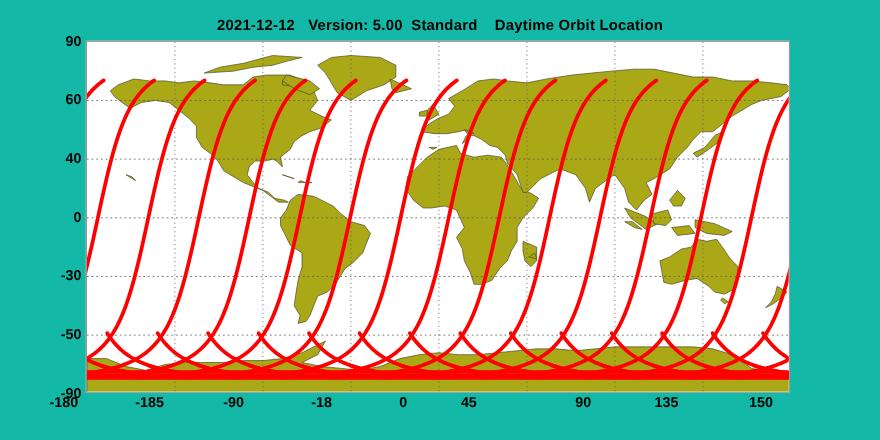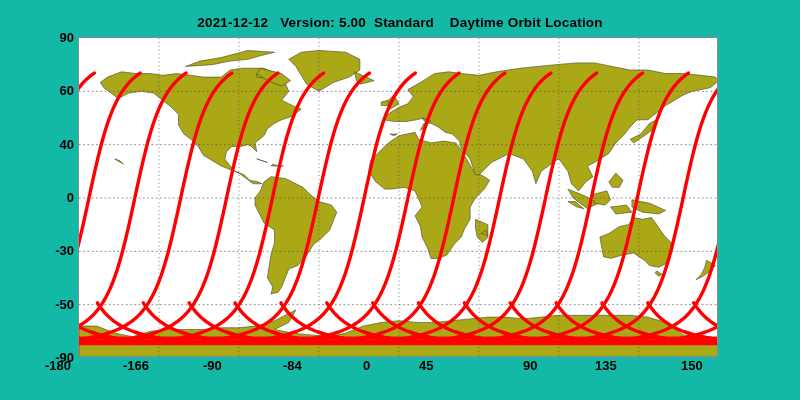--- a/index.html
+++ b/index.html
@@ -171,22 +171,22 @@
 
   <div class="ytick" style="top:37px">90</div>
   <div class="ytick" style="top:90px">60</div>
   <div class="ytick" style="top:144px">40</div>
   <div class="ytick" style="top:197px">0</div>
   <div class="ytick" style="top:250px">-30</div>
   <div class="ytick" style="top:304px">-50</div>
   <div class="ytick" style="top:357px">-90</div>
 
   <div class="xtick" style="left:80px">-180</div>
-  <div class="xtick" style="left:158px">-166</div>
+  <div class="xtick" style="left:158px">-185</div>
   <div class="xtick" style="left:238px">-90</div>
-  <div class="xtick" style="left:318px">-84</div>
+  <div class="xtick" style="left:318px">-18</div>
   <div class="xtick" style="left:398px">0</div>
   <div class="xtick" style="left:454px">45</div>
   <div class="xtick" style="left:558px">90</div>
   <div class="xtick" style="left:630px">135</div>
   <div class="xtick" style="left:716px">150</div>
 
 </div>
 
 </body></html>

